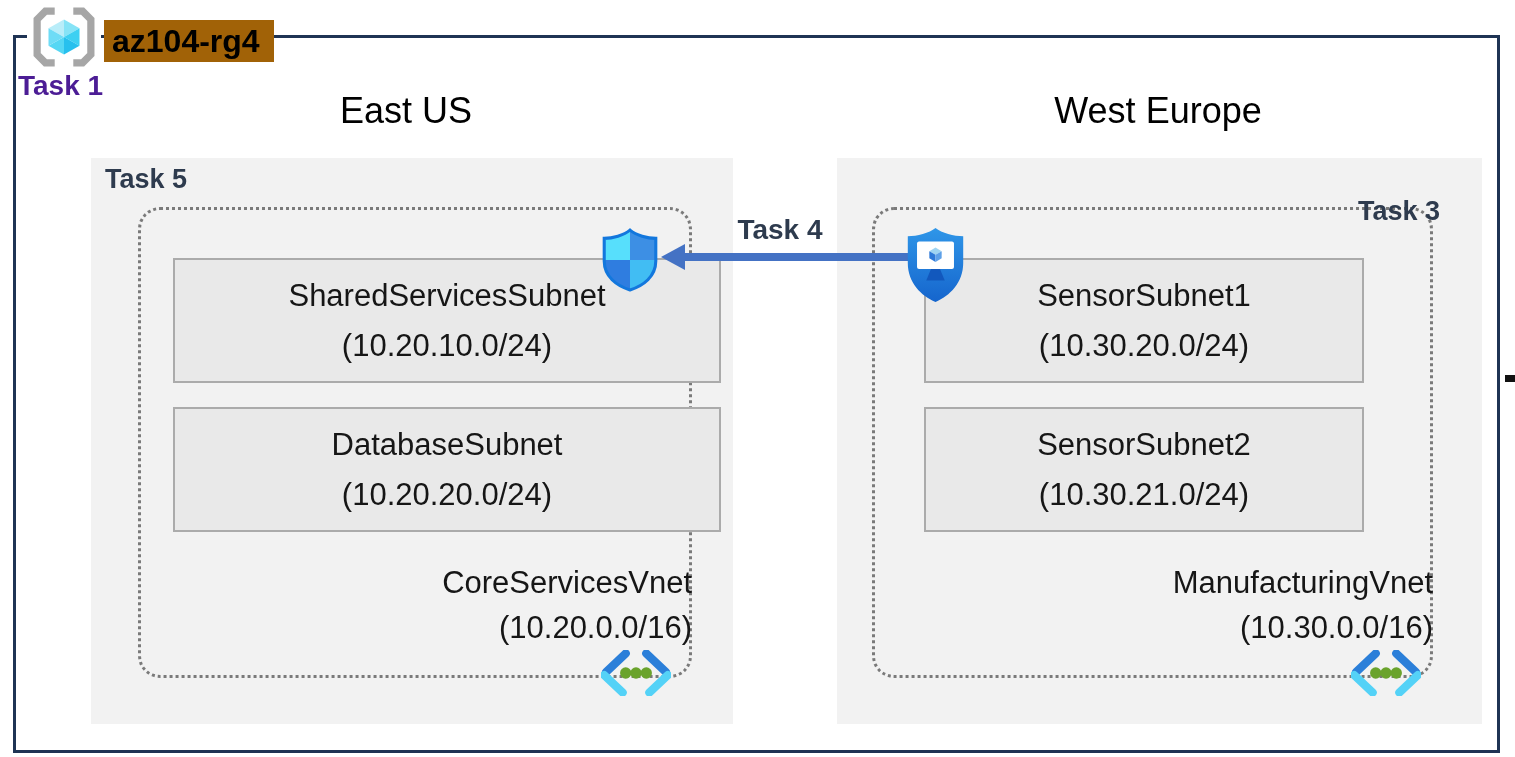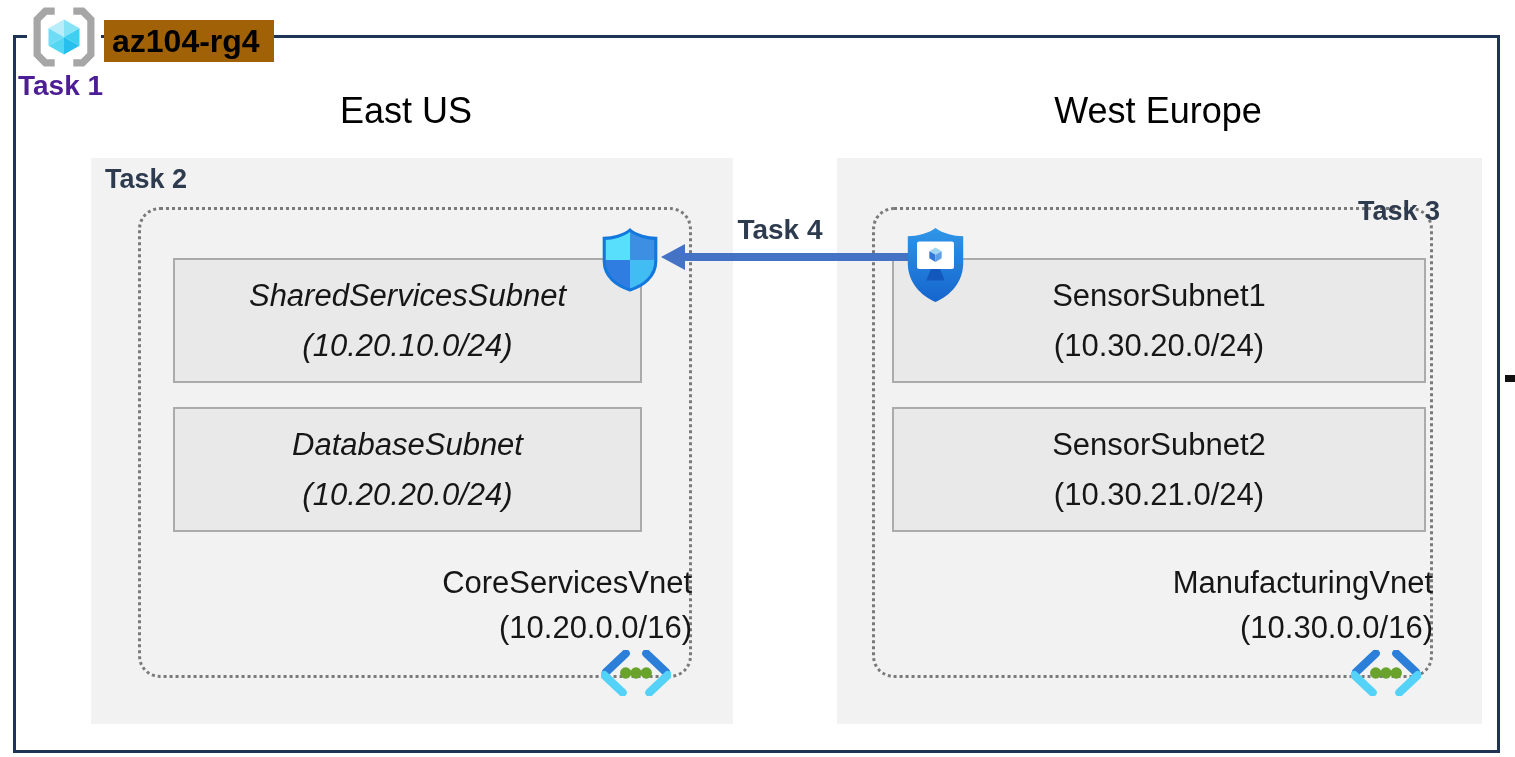--- a/index.html
+++ b/index.html
@@ -34,22 +34,22 @@
 
   .vnet-dotted{top:207px;height:471px;border:3px dotted #7a7a7a;border-radius:22px;background:transparent;z-index:2;}
   .vnet-east{left:138px;width:554px;}
   .vnet-west{left:872px;width:561px;}
 
   .subnet-box{
     height:125px;background:#e9e9e9;border:2px solid #ababab;z-index:3;
     display:flex;flex-direction:column;align-items:center;justify-content:center;
     font-size:31px;line-height:50px;text-align:center;color:#161616;
   }
-  .sn-e{left:173px;width:469px;font-style:italic;}
-  .sn-w{left:892px;width:534px;}
+  .sn-e{left:173px;width:548px;}
+  .sn-w{left:924px;width:440px;}
   .sn-row1{top:258px;}
   .sn-row2{top:407px;}
 
   .vnet-caption{top:560px;text-align:right;font-size:31px;line-height:45px;color:#161616;z-index:3;}
   .vc-east{left:138px;width:554px;}
   .vc-west{left:872px;width:561px;}
 
   .nsg-icon{left:597px;top:227px;width:66px;height:66px;z-index:6;}
   .bastion-icon{left:902px;top:226px;width:67px;height:78px;z-index:6;}
 
@@ -83,21 +83,21 @@
 </div>
 
 <div class="abs rg-title">az104-rg4</div>
 <div class="abs task1">Task 1</div>
 
 <div class="abs region-label region-east">East US</div>
 <div class="abs region-label region-west">West Europe</div>
 
 <div class="abs panel panel-east"></div>
 <div class="abs panel panel-west"></div>
-<div class="abs task-label task2">Task 2</div>
+<div class="abs task-label task2">Task 5</div>
 <div class="abs task-label task3">Task 3</div>
 
 <div class="abs vnet-dotted vnet-east"></div>
 <div class="abs vnet-dotted vnet-west"></div>
 
 <div class="abs subnet-box sn-e sn-row1">
   <div>SharedServicesSubnet</div>
   <div>(10.20.10.0/24)</div>
 </div>
 <div class="abs subnet-box sn-e sn-row2">

